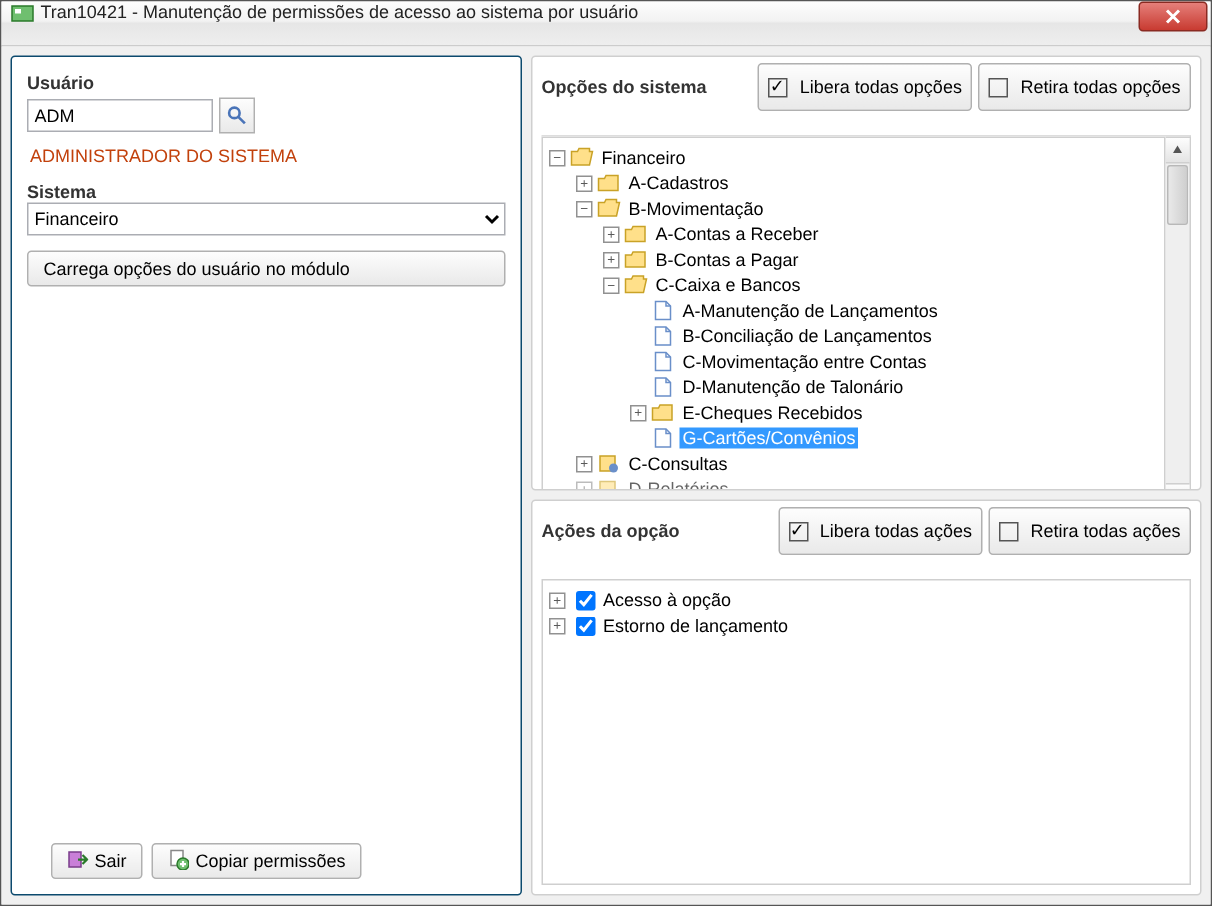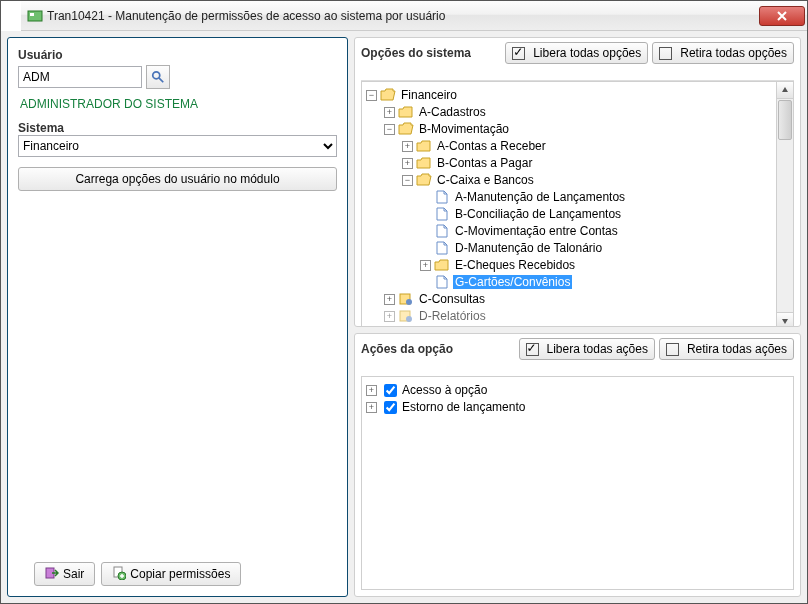--- a/index.html
+++ b/index.html
@@ -1,40 +1,40 @@
 <!DOCTYPE html>
 <html><head>
 <meta charset="utf-8">
 <style>
   * { box-sizing: border-box; font-family: "Segoe UI", Tahoma, sans-serif; font-size: 12px; }
   body { margin: 0; background: linear-gradient(180deg,#a8c8e8,#d8e8f8); padding: 0; }
   .window { width: 808px; height: 604px; background: #fff; border: 1px solid #555; position: relative; display: flex; flex-direction: column; box-shadow: 0 4px 16px rgba(0,0,0,0.3); }
-  .titlebar { height: 30px; background: linear-gradient(180deg,#fdfdfd 0%,#f2f2f2 45%,#e6e6e6 50%,#eeeeee 100%); display: flex; align-items: center; padding: 0 0 0 6px; border-bottom: 1px solid #ccc; margin-left: 20px; }
+  .titlebar { height: 30px; background: linear-gradient(180deg,#fdfdfd 0%,#f2f2f2 45%,#e6e6e6 50%,#eeeeee 100%); display: flex; padding: 0 0 0 6px; border-bottom: 1px solid #ccc; }
   .titlebar .icon { width: 16px; height: 16px; margin-right: 4px; }
   .titlebar .title { flex: 1; color: #222; }
   .close-btn { width: 46px; height: 20px; margin-right: 2px; background: linear-gradient(180deg,#e57f7a,#c83b31); border: 1px solid #8a2a22; border-radius: 3px; display: flex; align-items: center; justify-content: center; color: #fff; font-weight: bold; cursor: pointer; }
   .close-btn svg { width: 10px; height: 10px; }
   .client { flex: 1; display: flex; padding: 6px; background: #f0f0f0; gap: 6px; overflow: hidden; }
   .panel { background: #fff; border: 1px solid #0c4a6e; border-radius: 3px; display: flex; flex-direction: column; position: relative; }
   .left { width: 341px; padding: 8px 10px; }
   .right { flex: 1; display: flex; flex-direction: column; gap: 6px; }
   .lbl { font-weight: bold; color: #333; margin-top: 2px; }
   .row-field { display: flex; align-items: center; gap: 4px; margin: 3px 0 6px 0; }
   .txt { border: 1px solid #abadb3; height: 22px; padding: 2px 4px; background: #fff; }
   .txt-user { width: 124px; }
   .lookup-btn { width: 24px; height: 24px; border: 1px solid #b0b0b0; background: linear-gradient(180deg,#fdfdfd,#e9e9e9); display: flex; align-items: center; justify-content: center; cursor: pointer; }
-  .readonly-text { color: #15803d; margin: 2px 0 8px 2px; }
+  .readonly-text { color: #c2410c; margin: 2px 0 8px 2px; }
   .select { width: 100%; height: 22px; border: 1px solid #abadb3; background: #fff; }
   .btn { height: 24px; border: 1px solid #b0b0b0; background: linear-gradient(180deg,#fdfdfd,#e9e9e9); border-radius: 3px; padding: 0 10px; display: inline-flex; align-items: center; gap: 4px; cursor: pointer; }
-  .left .load-btn { margin-top: 10px; justify-content: center; }
+  .left .load-btn { margin-top: 10px; }
   .left .bottom { position: absolute; bottom: 10px; left: 10px; display: flex; gap: 6px; padding-left: 16px; }
   .group { background: #fff; border: 1px solid #cfcfcf; border-radius: 3px; display: flex; flex-direction: column; overflow: hidden; gap: 12px; }
   .group-hdr { display: flex; align-items: center; padding: 4px 6px; }
   .group-hdr .title { font-weight: bold; color: #333; flex: 1; }
-  .group-hdr .btn { height: 22px; font-size: 11px; padding: 0 6px; margin-left: 4px; }
+  .group-hdr .btn { height: 32px; font-size: 11px; padding: 0 6px; margin-left: 4px; }
   .tree-wrap { border-top: 1px solid #ddd; flex: 1; margin: 0 0 6px 6px; position: relative; display: flex; }
   .tree { flex: 1; border: 1px solid #cfcfcf; background: #fff; overflow: auto; padding: 4px 0 4px 4px; position: relative; }
   .scrollbar { width: 17px; background: #efefef; border: 1px solid #cfcfcf; border-left: none; display: flex; flex-direction: column; }
   .sb-btn { height: 17px; background: linear-gradient(180deg,#fdfdfd,#e4e4e4); border-bottom: 1px solid #cfcfcf; display:flex;align-items:center;justify-content:center; }
   .sb-btn.last { border-bottom:none; border-top:1px solid #cfcfcf; margin-top:auto; }
   .sb-thumb { height: 40px; background: linear-gradient(90deg,#e9e9e9,#cfcfcf); margin:1px; border:1px solid #b8b8b8; border-radius:2px; }
   ul.tree-root, ul.tree-root ul { list-style: none; margin: 0; padding: 0; }
   ul.tree-root ul { padding-left: 18px; position: relative; }
   li.tn { position: relative; padding-left: 0; white-space: nowrap; }
   li.tn > .node { display: flex; align-items: center; height: 16px; margin: 1px 0; }

